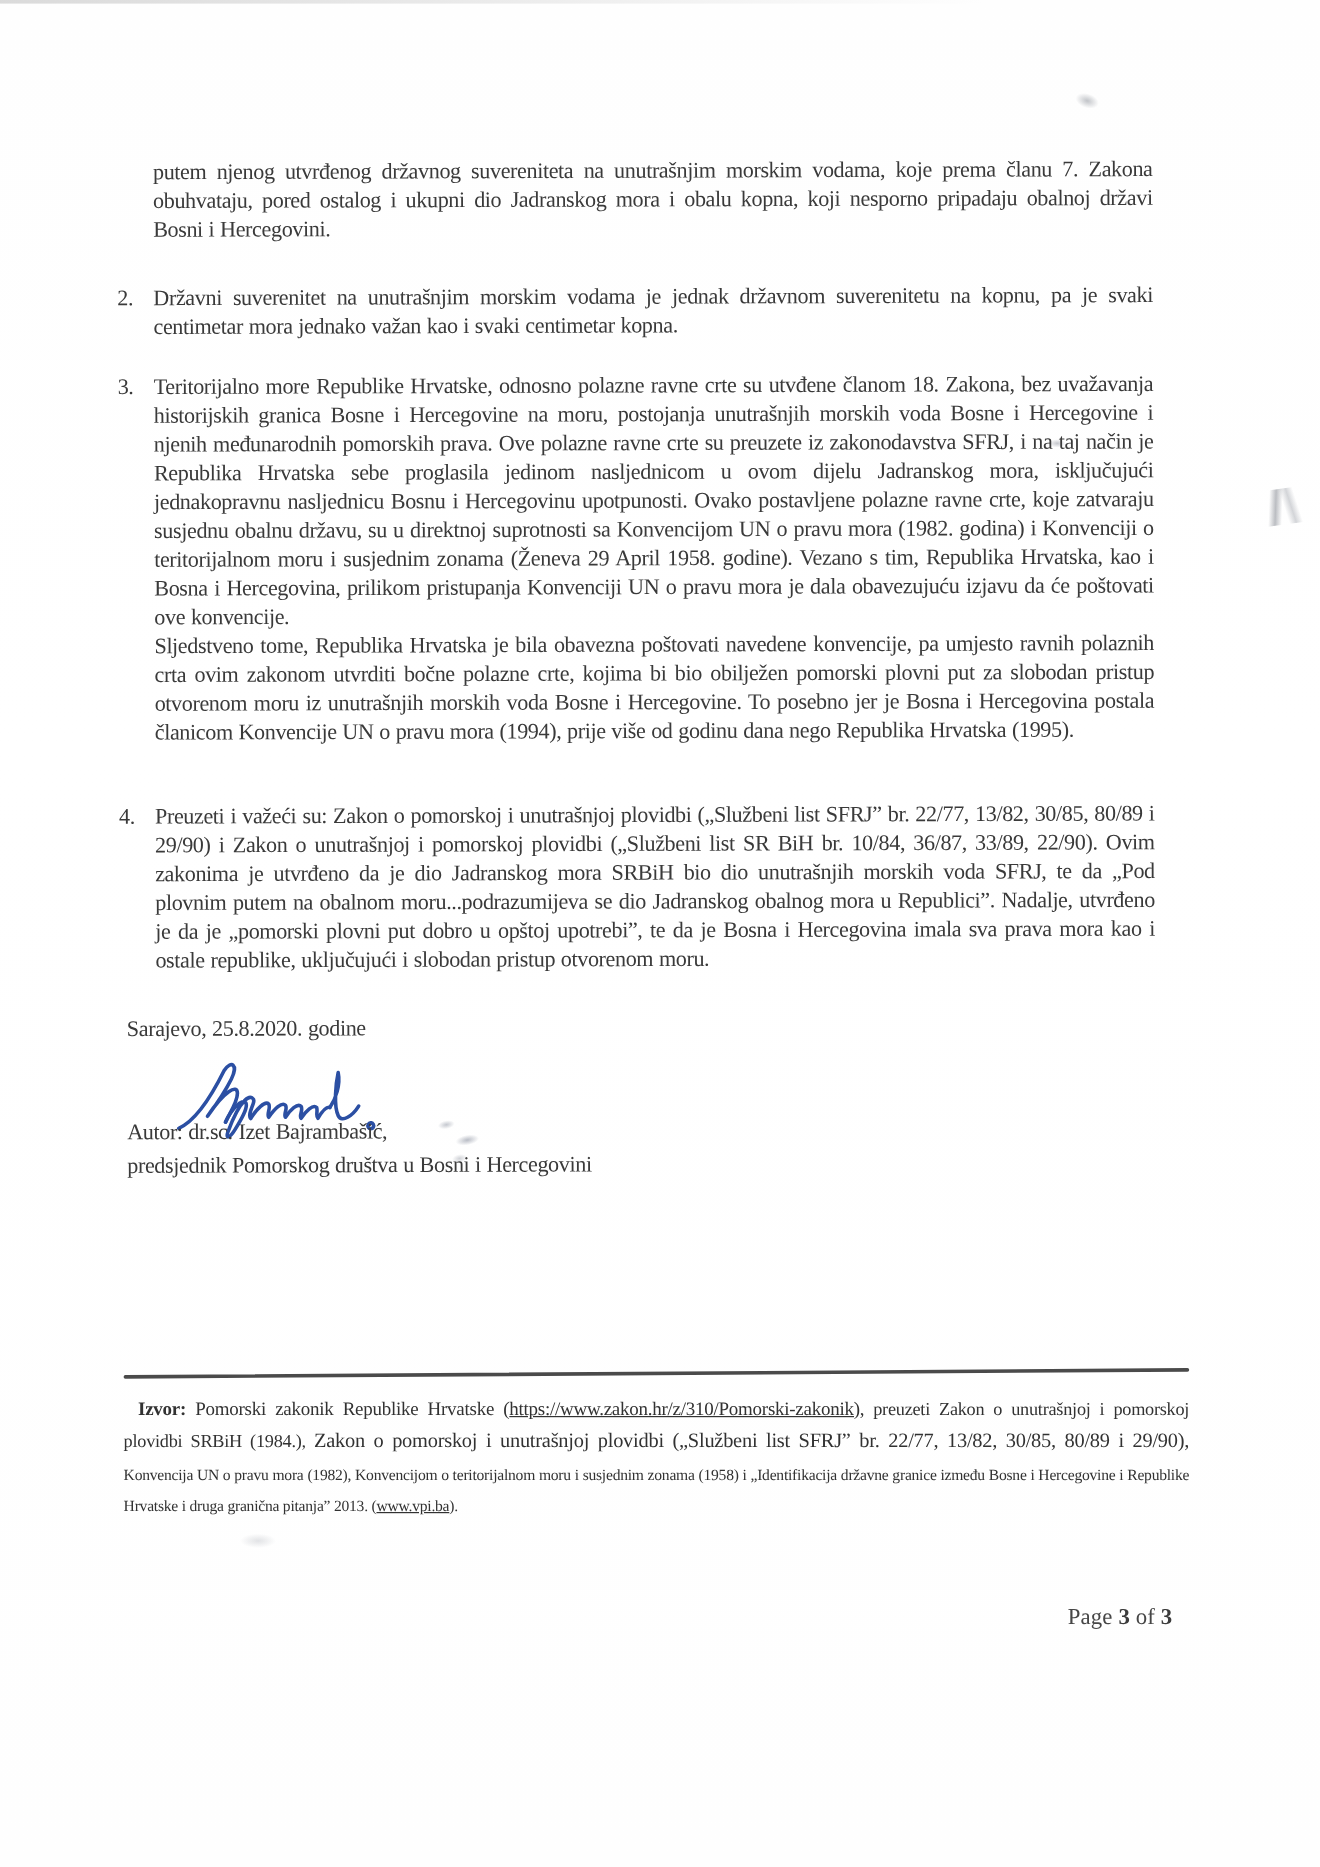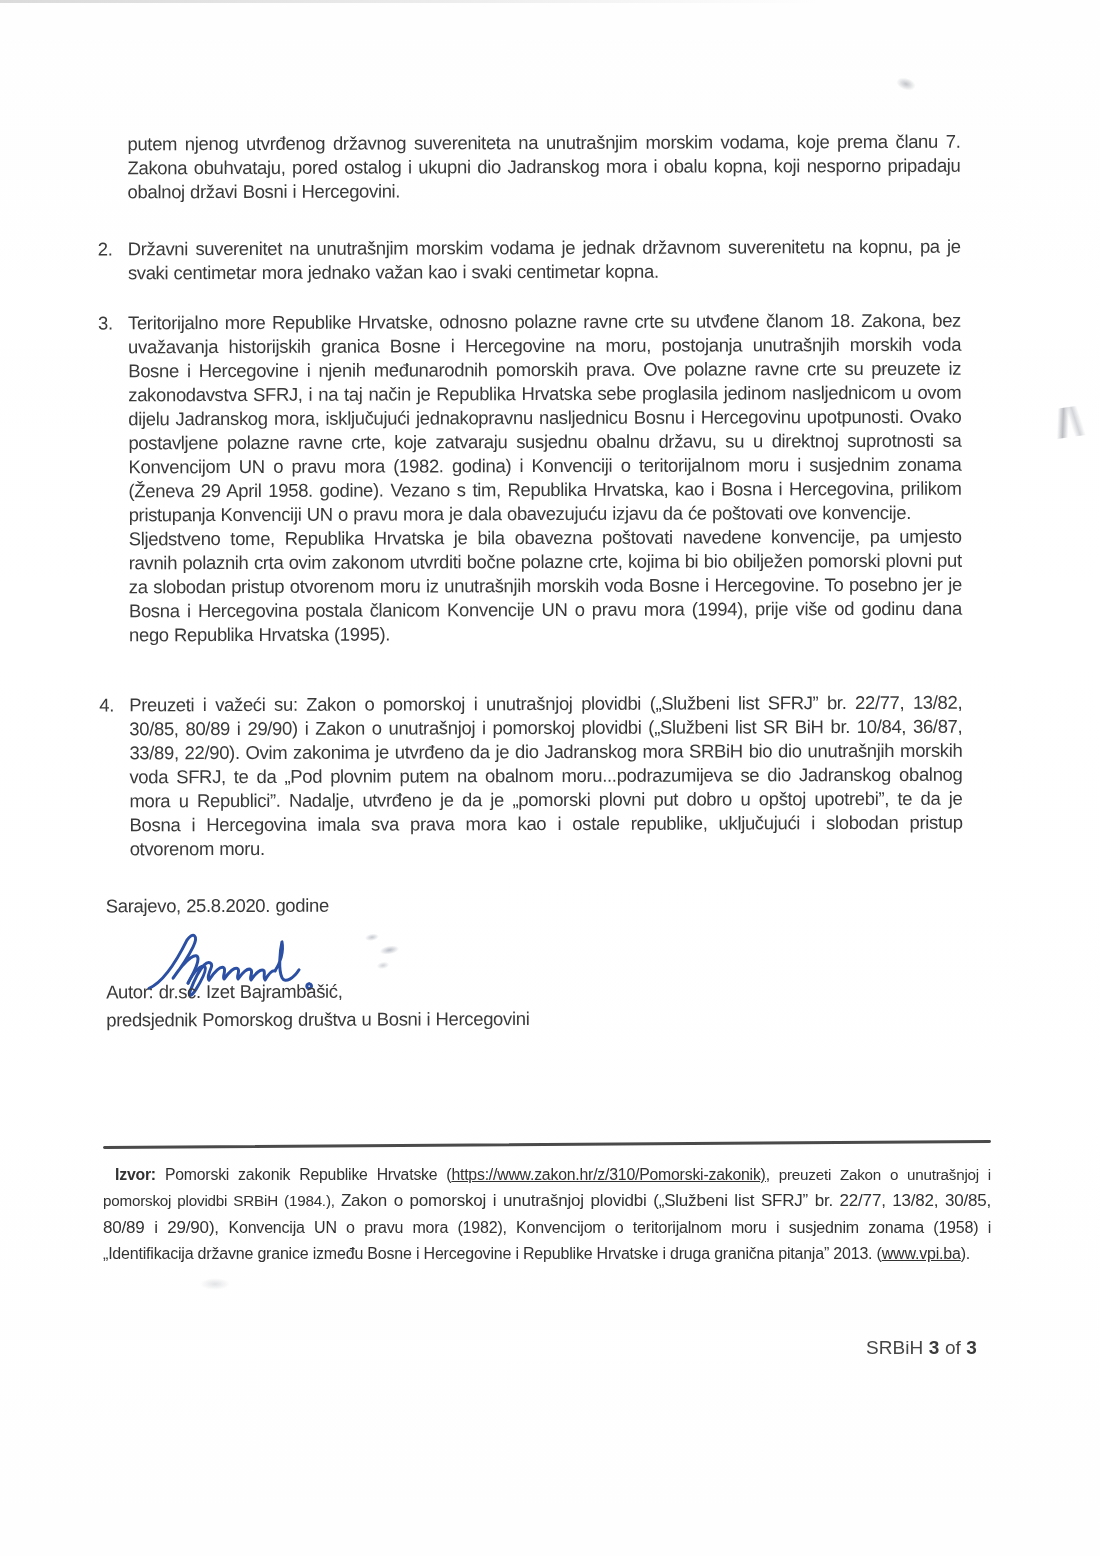--- a/index.html
+++ b/index.html
@@ -3,21 +3,21 @@
 <meta charset="utf-8">
 <style>
   html, body {
     margin: 0; padding: 0;
     background: #ffffff;
   }
   .page {
     position: relative;
     width: 1100px; height: 1556px;
     background: linear-gradient(180deg, #fefefe 0%, #ffffff 40%, #fefefe 100%);
-    font-family: Liberation Sans, sans-serif;
+    font-family: Liberation Serif, serif;
     color: #3b3b3b;
     overflow: hidden;
   }
   
   .main {
     position: absolute; top: 0; left: 0; width: 1100px;
     padding-top: 131px;
     transform: rotate(-0.18deg);
     transform-origin: 50% 0;
   }
@@ -70,21 +70,21 @@
   .source-text {
     font-size: 15.8px;
     line-height: 26.5px;
     letter-spacing: -0.2px;
     color: #323232;
     text-align: justify;
   }
   .source-label { font-weight: bold; margin-left: 12px; }
   .seg-sm { font-size: 15.2px; }
   .seg-lg { font-size: 17px; }
-  .seg-md { font-size: 16px; margin-top: 48px; }
+  .seg-md { font-size: 13px; margin-top: 48px; }
   .doc-link { text-decoration: underline; }
 
   .page-num {
     position: absolute;
     top: 1337px; right: 123px;
     font-size: 19px;
     color: #464646;
     letter-spacing: 0.1px;
   }
   .page-num b { font-weight: bold; color: #3c3c3c; }
@@ -179,19 +179,19 @@
     <p class="author-line">Autor: dr.sc. Izet Bajrambašić,</p>
     <p class="author-title">predsjednik Pomorskog društva u Bosni i Hercegovini</p>
   </div>
 
   <div class="source-section">
     <div class="divider"></div>
     <p class="source-text"><span class="source-label">Izvor:</span><span> Pomorski zakonik Republike Hrvatske (</span><span class="doc-link">https://www.zakon.hr/z/310/Pomorski-zakonik),</span><span class="seg-sm"> preuzeti Zakon o unutrašnjoj i pomorskoj plovidbi SRBiH (1984.), </span><span class="seg-lg">Zakon o pomorskoj i unutrašnjoj plovidbi („Službeni list SFRJ” br. 22/77, 13/82, 30/85, 80/89 i 29/90), </span><span class="seg-md">Konvencija UN o pravu mora (1982), Konvencijom o teritorijalnom moru i susjednim zonama (1958) i „Identifikacija državne granice između Bosne i Hercegovine i Republike Hrvatske i druga granična pitanja” 2013. (</span><span class="doc-link seg-md">www.vpi.ba</span><span class="seg-md">).</span></p>
   </div>
 
   <div class="page-num">
-    <span>SRBiH</span>
+    <span>Page</span>
     <b>3</b>
     <span>of</span>
     <b>3</b>
   </div>
 
 </div>
 
 </body></html>

